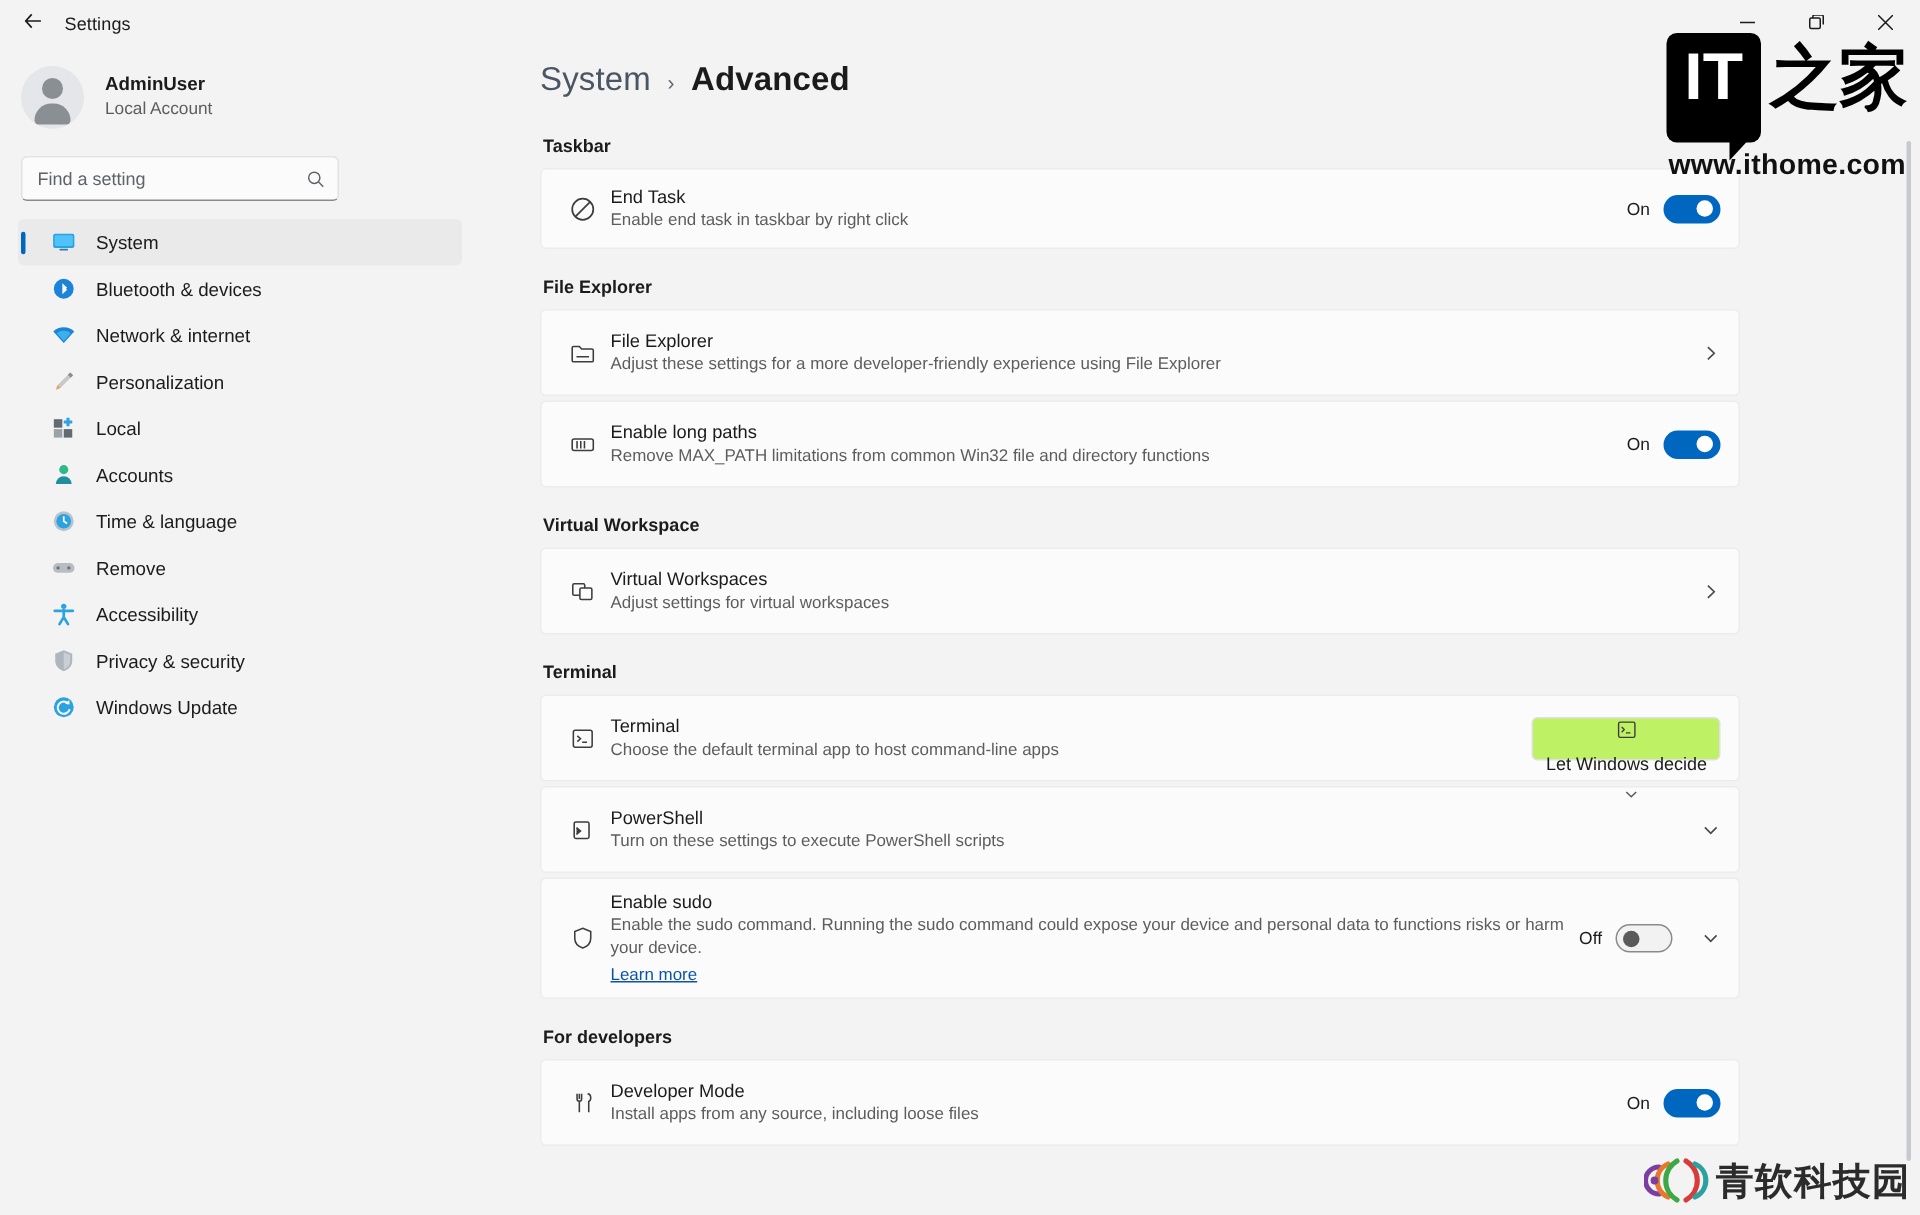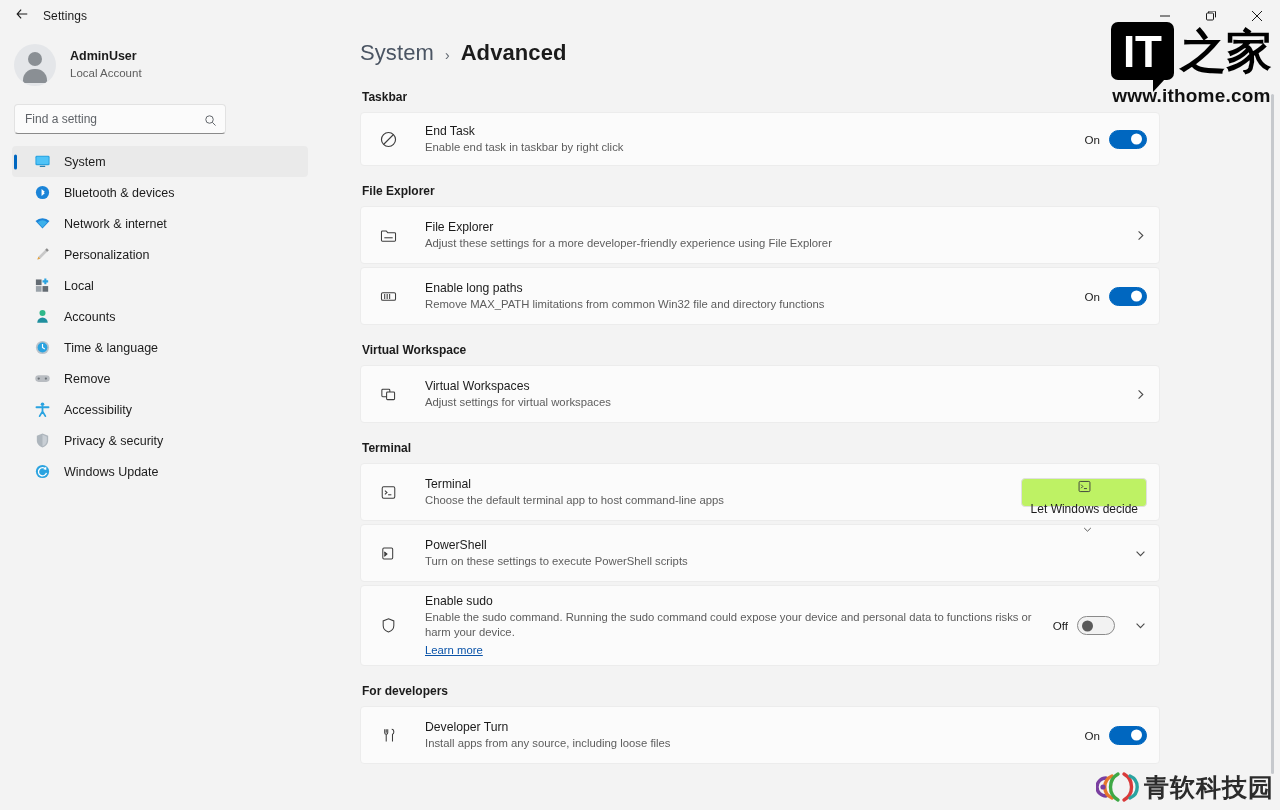--- a/index.html
+++ b/index.html
@@ -174,21 +174,20 @@
 
   .card {
     background: #fbfbfb;
     border: 1px solid #ececec;
     border-radius: 4px;
     min-height: 54px;
     display: flex;
     align-items: center;
     padding: 0 12px 0 10px;
     margin-bottom: 3px;
-    gap: 18px;
   }
   .card.tall { min-height: 58px; }
 
   .card-ico {
     width: 34px; flex: 0 0 34px;
     display: flex; align-items: center; justify-content: center;
     color: #3d3d3d;
   }
   .card-ico svg { width: 19px; height: 19px; display: block; }
 
@@ -259,21 +258,21 @@
     gap: 6px;
     justify-content: center;
   }
   .wm-it {
     position: relative;
     background: #000;
     color: #fff;
     font-weight: bold;
     font-size: 44px;
     line-height: 56px;
-    padding: 2px 12px 0 12px;
+    padding: 2px 12px 15px 12px;
     border-radius: 7px;
     letter-spacing: 0px;
     font-family: "Liberation Sans", sans-serif;
   }
   .wm-it::after {
     content: "";
     position: absolute;
     left: 42px; bottom: -12px;
     width: 0; height: 0;
     border-left: 12px solid #000;
@@ -683,21 +682,21 @@
 
           <div class="card tall">
             <div class="card-ico">
               <svg viewBox="0 0 20 20" fill="none" stroke="currentColor" stroke-width="1.1">
                 <path d="M6 3.4 V7 a1.6 1.6 0 0 0 3.2 0 V3.4 M7.6 3.4 V7"></path>
                 <path d="M7.6 8.8 V16.4"></path>
                 <path d="M13.4 3.4 c1.4 0 2.2 1.4 2.2 3 c0 1.4-.8 2.2-1.4 2.4 V16.4"></path>
               </svg>
             </div>
             <div class="card-text">
-              <div class="card-title">Developer Turn</div>
+              <div class="card-title">Developer Mode</div>
               <div class="card-sub">Install apps from any source, including loose files</div>
             </div>
             <div class="card-right">
               <span class="toggle-label">On</span>
               <span class="toggle on">
                   <span class="knob"></span>
                 </span>
             </div>
           </div>
 

